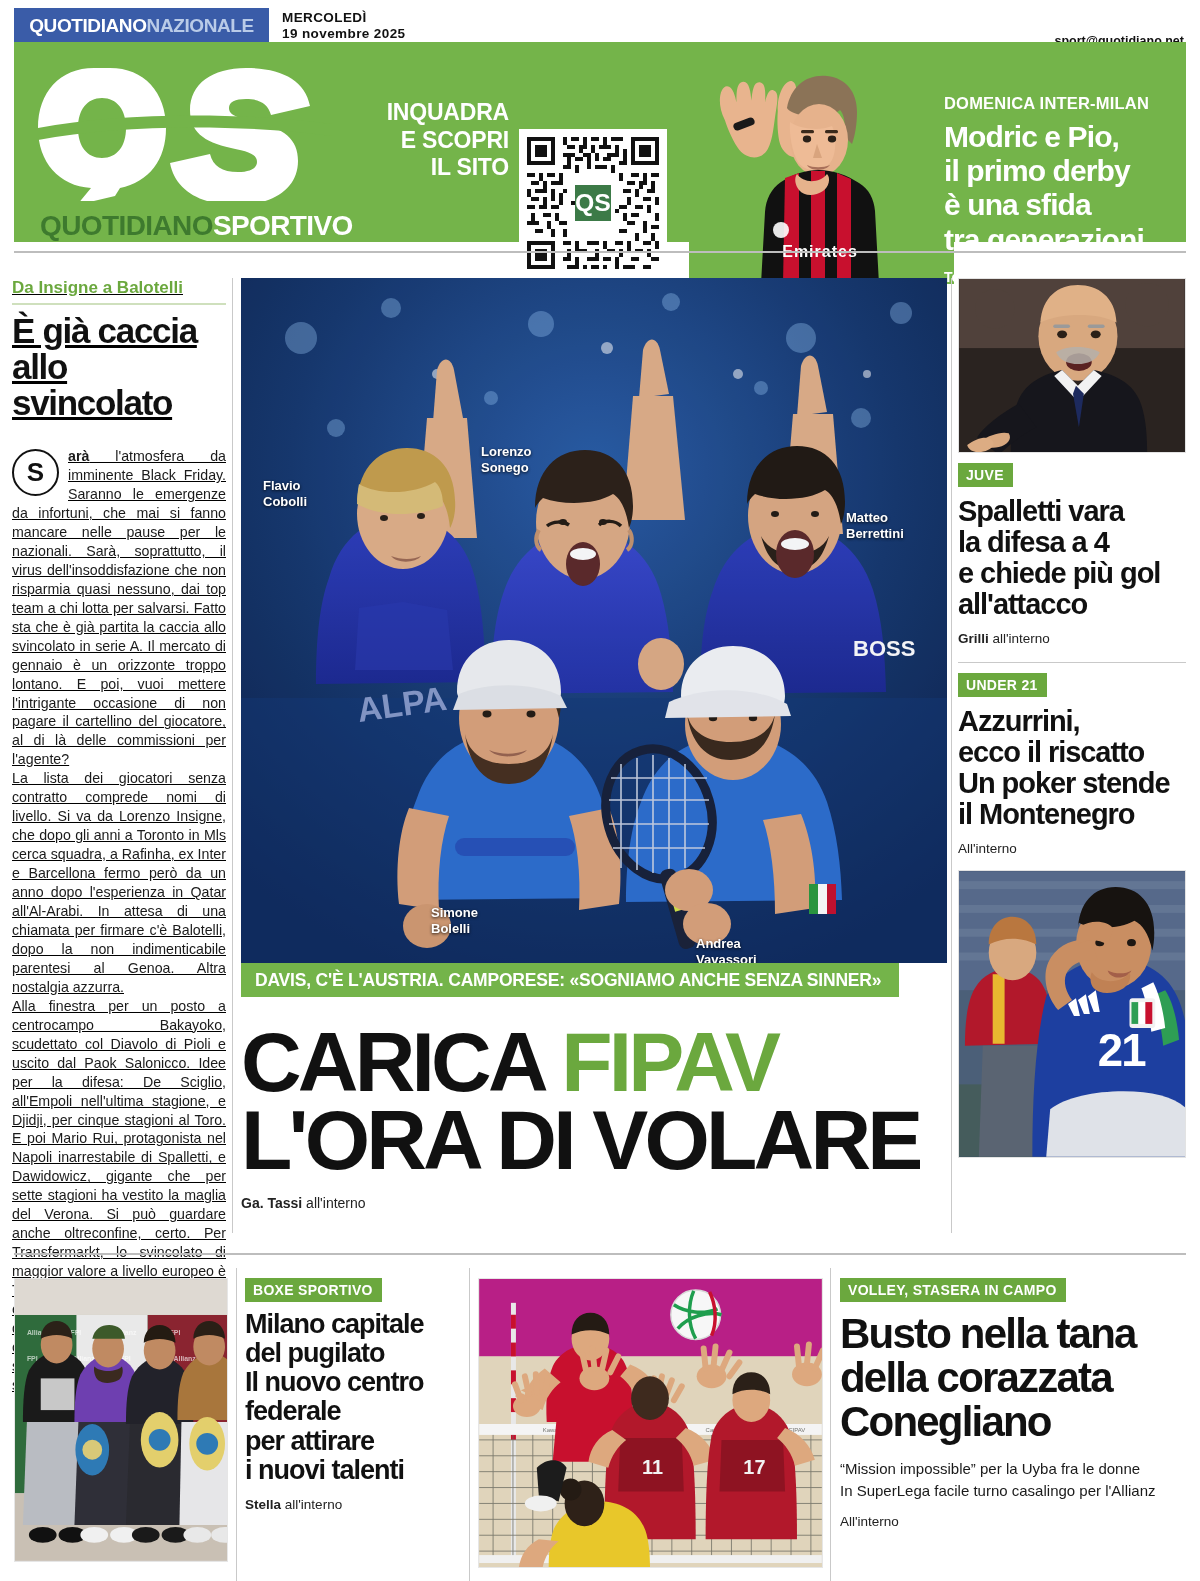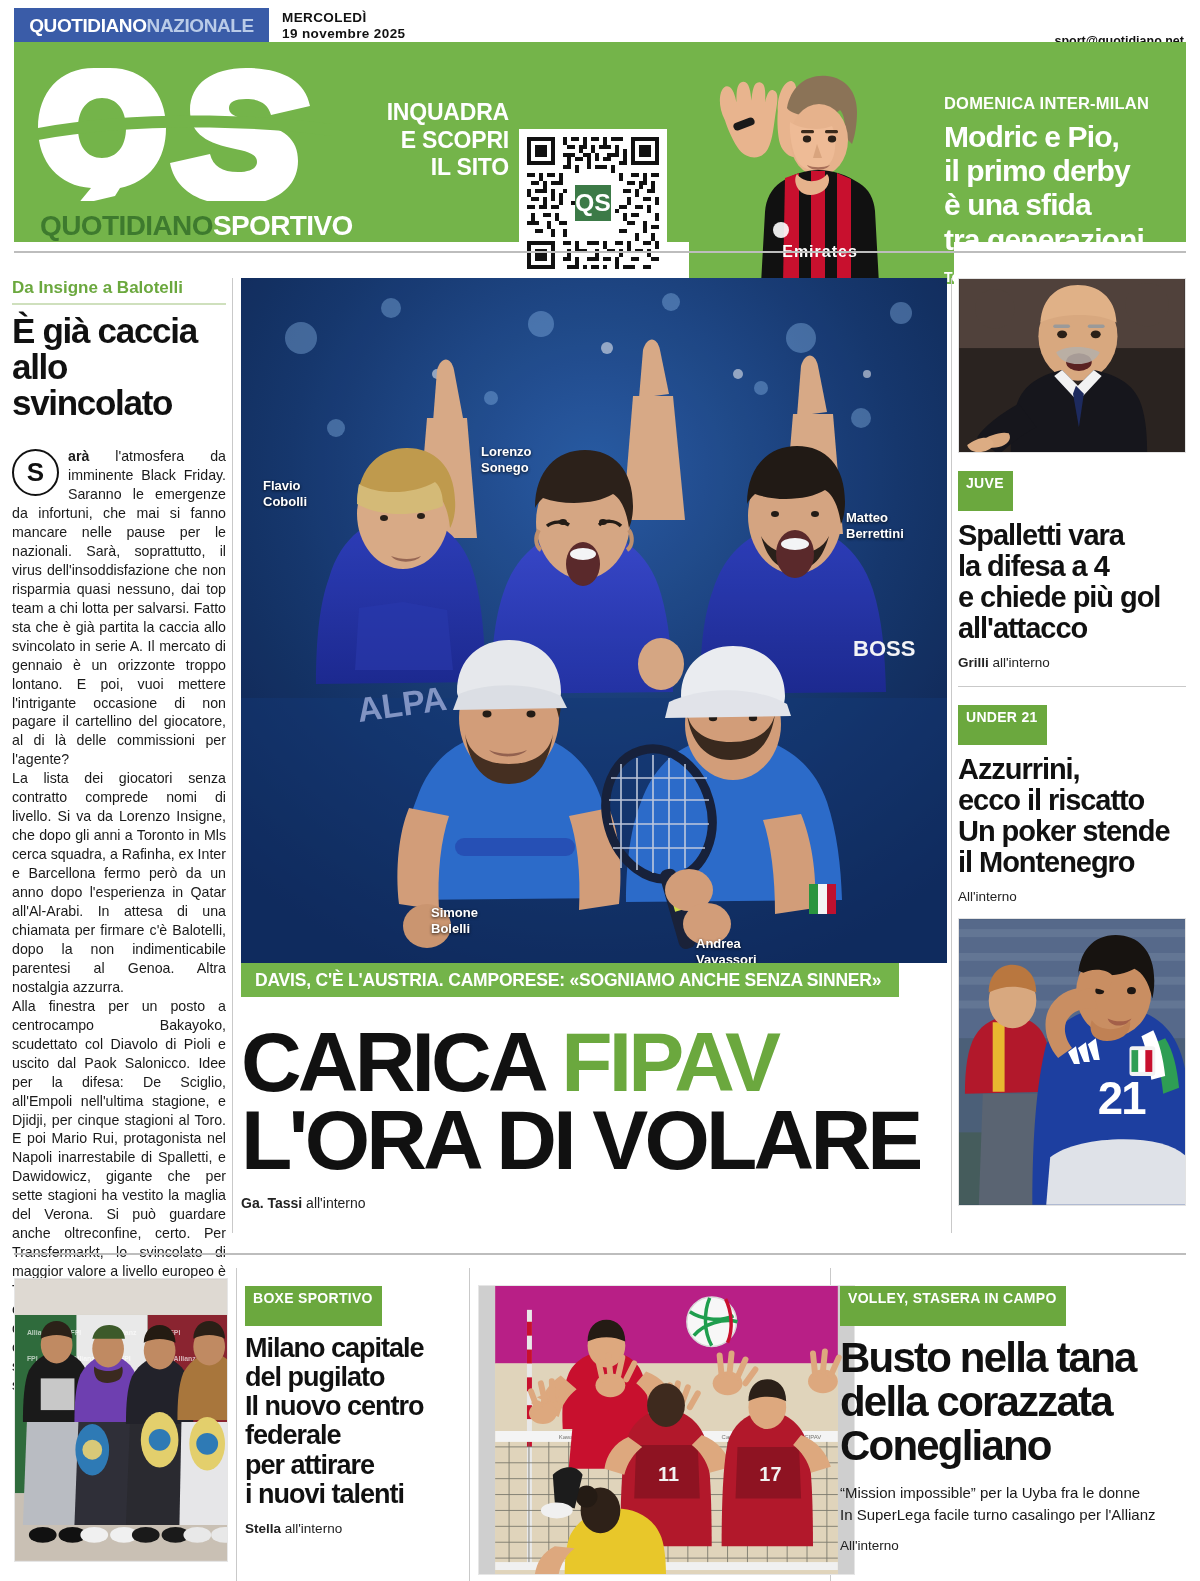--- a/index.html
+++ b/index.html
@@ -43,21 +43,21 @@
   .promo { position:absolute; left:930px; top:52px; width:250px; }
   .promo-kicker { color:#fff; font-weight:bold; font-size:16.5px; letter-spacing:0.2px; margin-bottom:7px; }
   .promo-title { color:#fff; font-weight:bold; font-size:30px; line-height:1.14; letter-spacing:-0.9px; }
   .promo-by { margin-top:12px; color:#fff; font-size:14px; }
   .promo-by b { font-weight:bold; }
   .promo-by span { opacity:.92; }
 
   
   .hr-main { position:absolute; left:14px; top:251px; width:1172px; height:2px; background:#bdbdbd; }
 
-  .col-left  { position:absolute; left:12px;  top:278px; width:214px; }
+  .col-left  { position:absolute; left:12px;  top:278px; width:214px;text-decoration:underline; }
   .col-mid   { position:absolute; left:241px; top:278px; width:706px; }
   .col-right { position:absolute; left:958px; top:278px; width:228px; }
 
   .vrule { position:absolute; width:1px; background:#c9c9c9; }
   .vr-1 { left:232px; top:278px; height:955px; }
   .vr-2 { left:951px; top:278px; height:955px; }
 
   
   .kicker-left { color:#6ba83e; font-weight:bold; font-size:17px; padding-bottom:5px; border-bottom:2px solid #cfe0bd; }
   .head-left { margin-top:8px; font-size:35px; font-weight:bold; line-height:1.03; letter-spacing:-1.3px; color:#111; }
@@ -86,33 +86,33 @@
 
   .main-head { margin-top:26px; font-size:84px; font-weight:bold; line-height:0.93; letter-spacing:-3.8px; color:#111; }
   .main-head .green { color:#6ba83e; }
   .main-by { margin-top:16px; font-size:14px; color:#222; }
   .main-by b { font-weight:bold; }
 
   
   .rphoto { width:228px; height:175px; overflow:hidden; background:#2a2a2a; border:1px solid #e3e3e3; }
   .rphoto svg { display:block; width:100%; height:100%; }
   .tag { display:inline-block; background:#6ba83e; color:#fff; font-weight:bold;
-         font-size:14px; padding:4px 9px 20px 8px; letter-spacing:0.3px; margin-top:18px; }
+         font-size:14px; padding:4px 9px 4px 8px; letter-spacing:0.3px; margin-top:10px; }
   .rhead { margin-top:9px; font-size:29px; font-weight:bold; line-height:1.07; letter-spacing:-1.05px; color:#111; }
   .rby { margin-top:11px; font-size:13.5px; color:#222; }
   .rby b { font-weight:bold; }
   .hr-right { margin-top:16px; width:228px; height:1px; background:#c9c9c9; }
   .rphoto-tall { margin-top:14px; width:228px; height:288px; overflow:hidden; background:#27405e; border:1px solid #e3e3e3; }
   .rphoto-tall svg { display:block; width:100%; height:100%; }
 
   
   .hr-bottom { position:absolute; left:14px; top:1253px; width:1172px; height:2px; background:#bdbdbd; }
   .bot-1 { position:absolute; left:14px;  top:1278px; width:214px; }
   .bot-2 { position:absolute; left:245px; top:1268px; width:215px; }
-  .bot-3 { position:absolute; left:478px; top:1278px; width:377px;margin-top:7px; }
+  .bot-3 { position:absolute; left:478px; top:1278px; width:345px; }
   .bot-4 { position:absolute; left:840px; top:1268px; width:346px; }
   .vr-3 { left:236px;  top:1268px; height:313px; }
   .vr-4 { left:469px;  top:1268px; height:313px; }
   .vr-5 { left:830px;  top:1268px; height:313px; }
 
   .bphoto { width:100%; overflow:hidden; background:#cfcfcf; border:1px solid #e6e6e6; }
   .bphoto svg { display:block; width:100%; height:100%; }
 
   .bhead { margin-top:8px; font-size:27px; font-weight:bold; line-height:1.08; letter-spacing:-1px; color:#111; }
   .bhead-lg { margin-top:10px; font-size:42px; font-weight:bold; line-height:1.05; letter-spacing:-1.8px; color:#111; }

